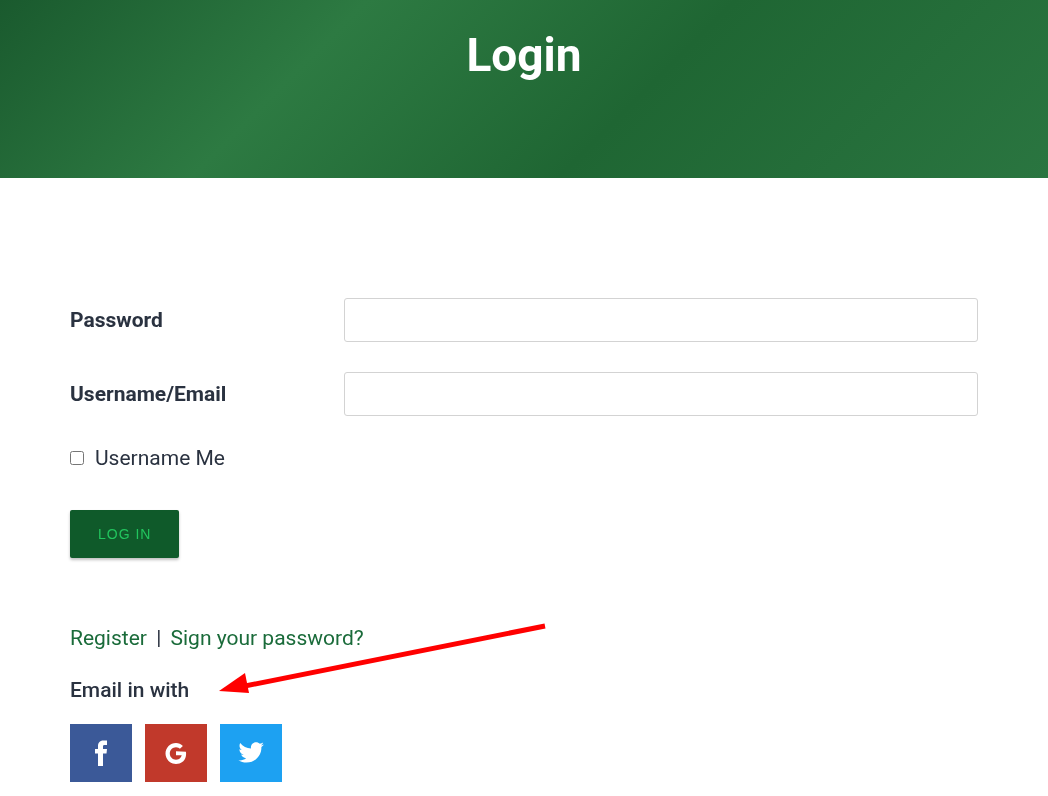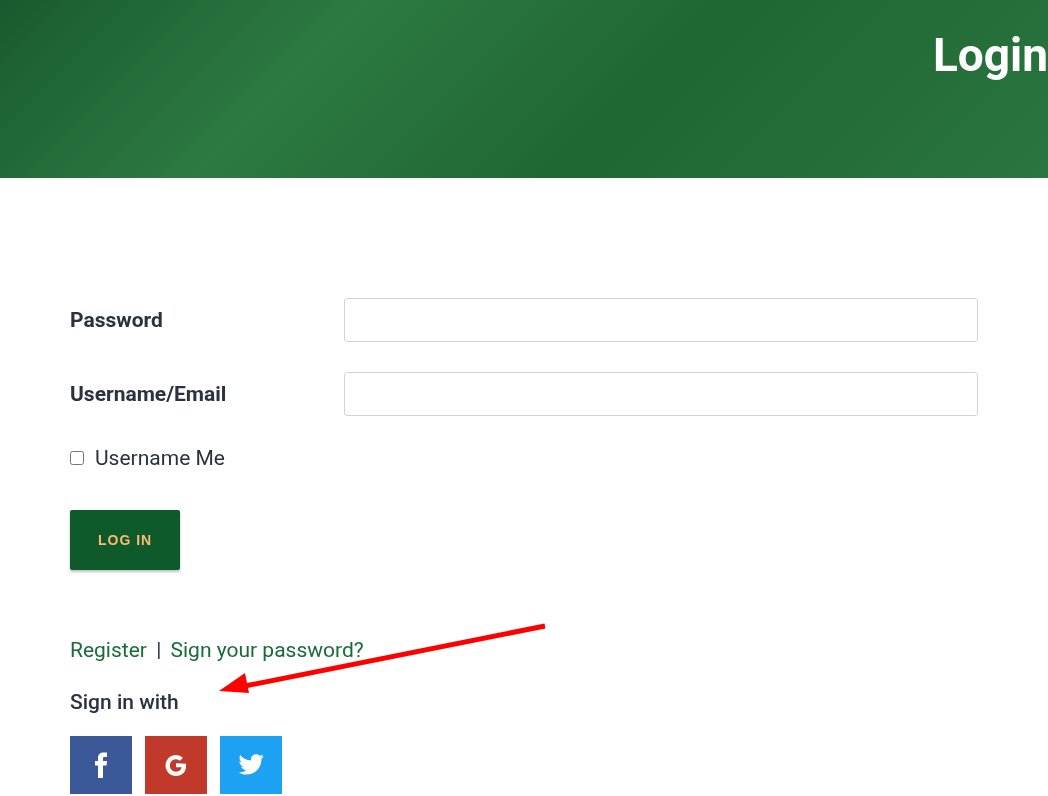--- a/index.html
+++ b/index.html
@@ -14,21 +14,21 @@
       height: 796px;
       overflow: hidden;
       position: relative;
     }
     .hero {
       width: 100%;
       height: 178px;
       background: linear-gradient(135deg, #1a5a2e 0%, #2d7a42 30%, #1f6633 60%, #2a7540 100%);
       display: flex;
       align-items: flex-start;
-      justify-content: flex-end;
+      justify-content: center;
       padding-top: 28px;
     }
     .hero-title {
       color: #ffffff;
       font-size: 46px;
       font-weight: 700;
     }
     .content {
       padding: 120px 70px 0 70px;
     }
@@ -63,25 +63,25 @@
       height: 14px;
       margin-right: 11px;
       cursor: pointer;
     }
     .remember-label {
       font-size: 21px;
       color: #2a3240;
     }
     .login-button {
       background: #0f5a2a;
-      color: #fdba74;
+      color: #22c55e;
       border: none;
-      padding: 22px 28px;
+      padding: 16px 28px;
       font-size: 14px;
-      font-weight: 700;
+      font-weight: 400;
       letter-spacing: 1px;
       cursor: pointer;
       box-shadow: 0 2px 3px rgba(0,0,0,0.25);
       border-radius: 2px;
     }
     .links-row {
       margin-top: 68px;
       font-size: 21px;
       color: #2a3240;
     }
@@ -155,21 +155,21 @@
   </div>
 
   <button class="login-button">LOG IN</button>
 
   <div class="links-row">
     <a class="link">Register</a>
     <span class="separator">|</span>
     <a class="link">Sign your password?</a>
   </div>
 
-  <div class="signin-with">Sign in with</div>
+  <div class="signin-with">Email in with</div>
 
   <div class="social-row">
     <button class="social-btn social-facebook">
       <svg width="14" height="26" viewBox="0 0 14 26" fill="none">
         <path d="M9 9V6.5C9 5.5 9.3 5 10.8 5H13V0.5H9.5C5.5 0.5 4 3 4 6.3V9H1V13.5H4V26H9V13.5H12.5L13 9H9Z" fill="white"></path>
       </svg>
     </button>
     <button class="social-btn social-google">
       <svg width="24" height="24" viewBox="0 0 24 24" fill="none">
         <path d="M12 10.2V14.3H17.7C17.4 15.8 15.9 18.7 12 18.7C8.6 18.7 5.8 15.9 5.8 12.5C5.8 9.1 8.6 6.3 12 6.3C13.9 6.3 15.2 7.1 15.9 7.8L18.9 4.9C17 3.1 14.6 2 12 2C6.2 2 1.5 6.7 1.5 12.5C1.5 18.3 6.2 23 12 23C18.1 23 22.1 18.7 22.1 12.7C22.1 11.9 22 11.3 21.9 10.7L12 10.2Z" fill="white"></path>

